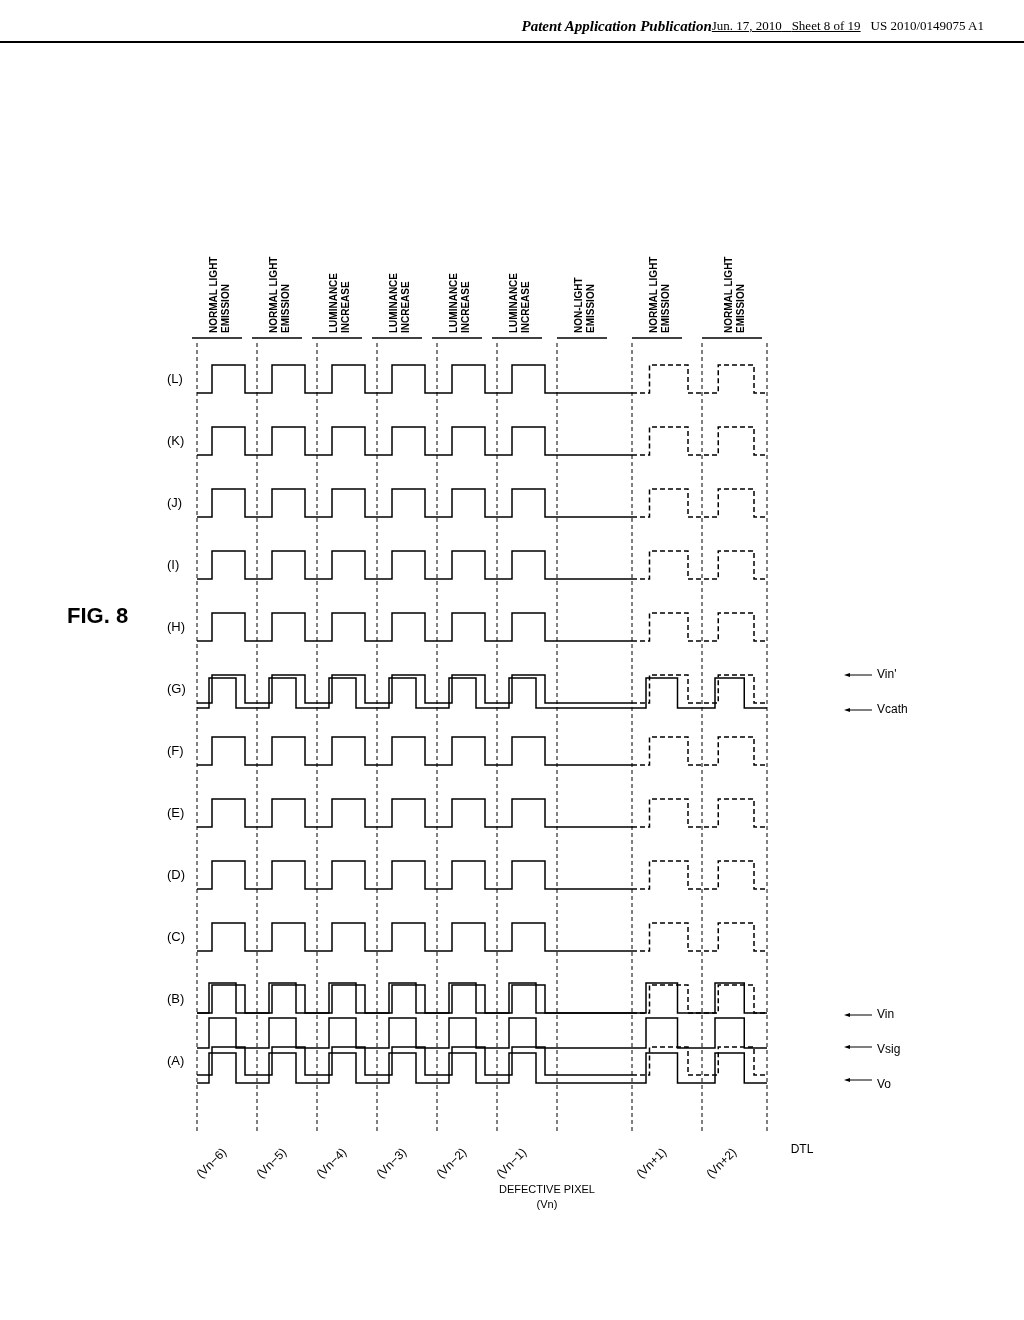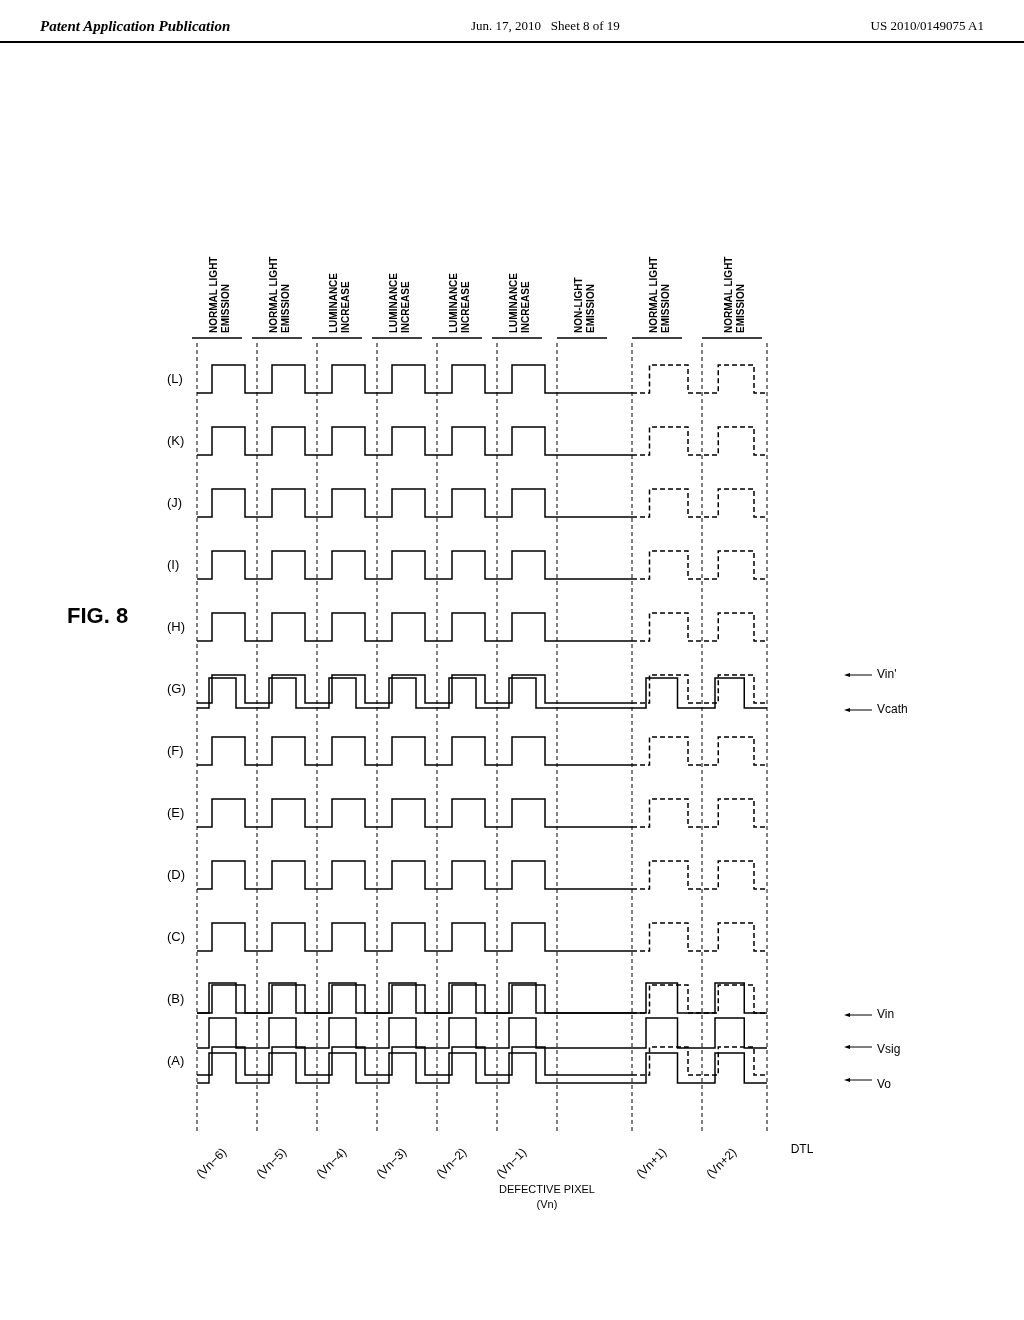--- a/index.html
+++ b/index.html
@@ -7,36 +7,37 @@
       width: 1024px;
       height: 1320px;
       background: #fff;
       font-family: 'Times New Roman', Times, serif;
       overflow: hidden;
       position: relative;
     }
 
     .page-header {
       display: flex;
-      justify-content: space-between;
+      justify-content: flex-end;
       align-items: flex-start;
       padding: 18px 40px 0 40px;
       border-bottom: 2px solid #000;
       padding-bottom: 6px;
     }
 
     .header-left {
       font-weight: bold;
       font-size: 15px;
       font-style: italic;
     }
 
     .header-center {
       font-size: 13px;
       text-align: center;
+      text-decoration: underline;
     }
 
     .header-right {
       font-size: 13px;
       margin-left: 10px;
     }
 
     .figure-area {
       position: relative;
       margin: 20px auto 0 auto;

